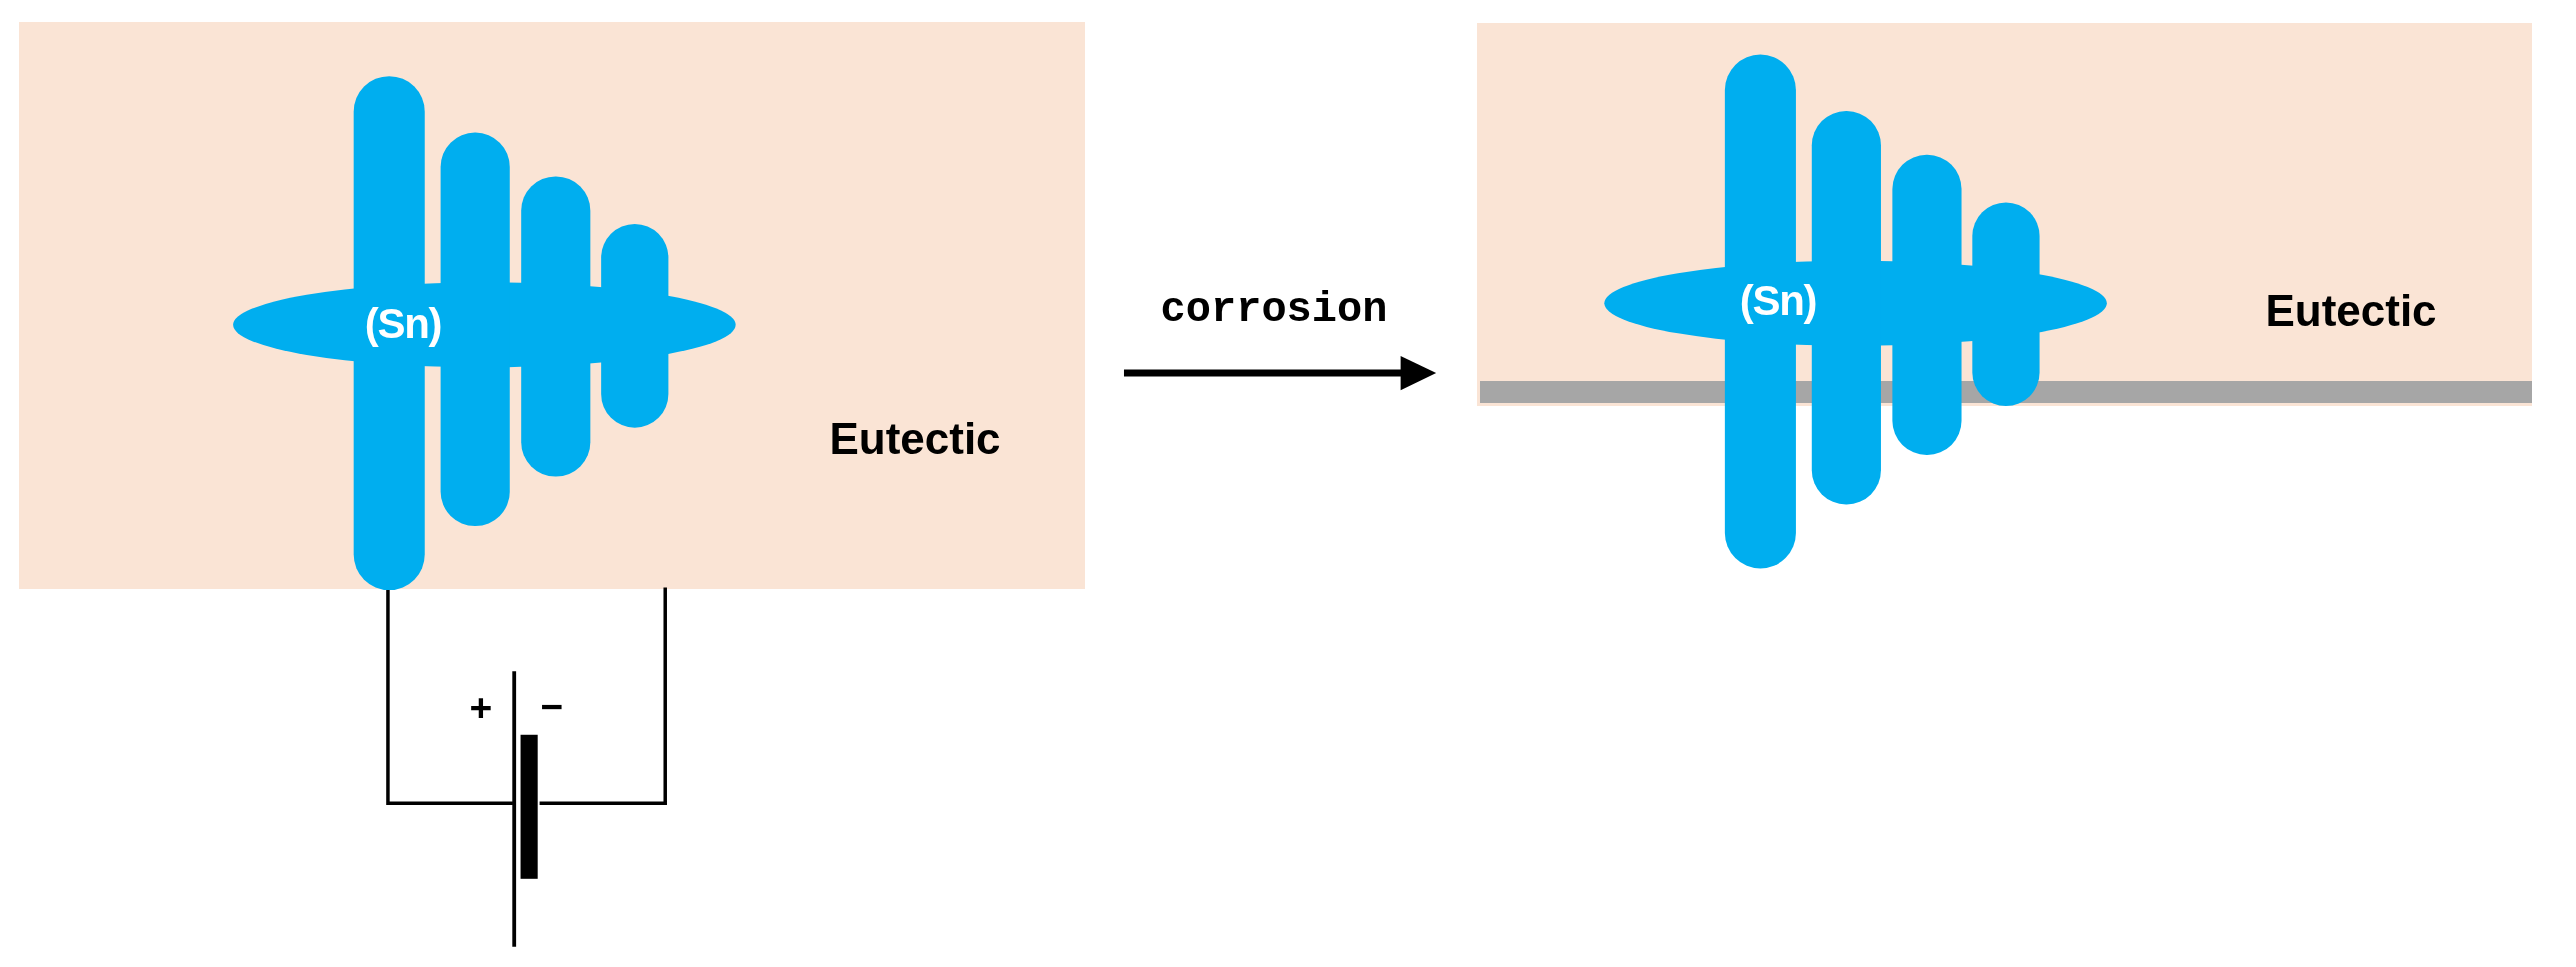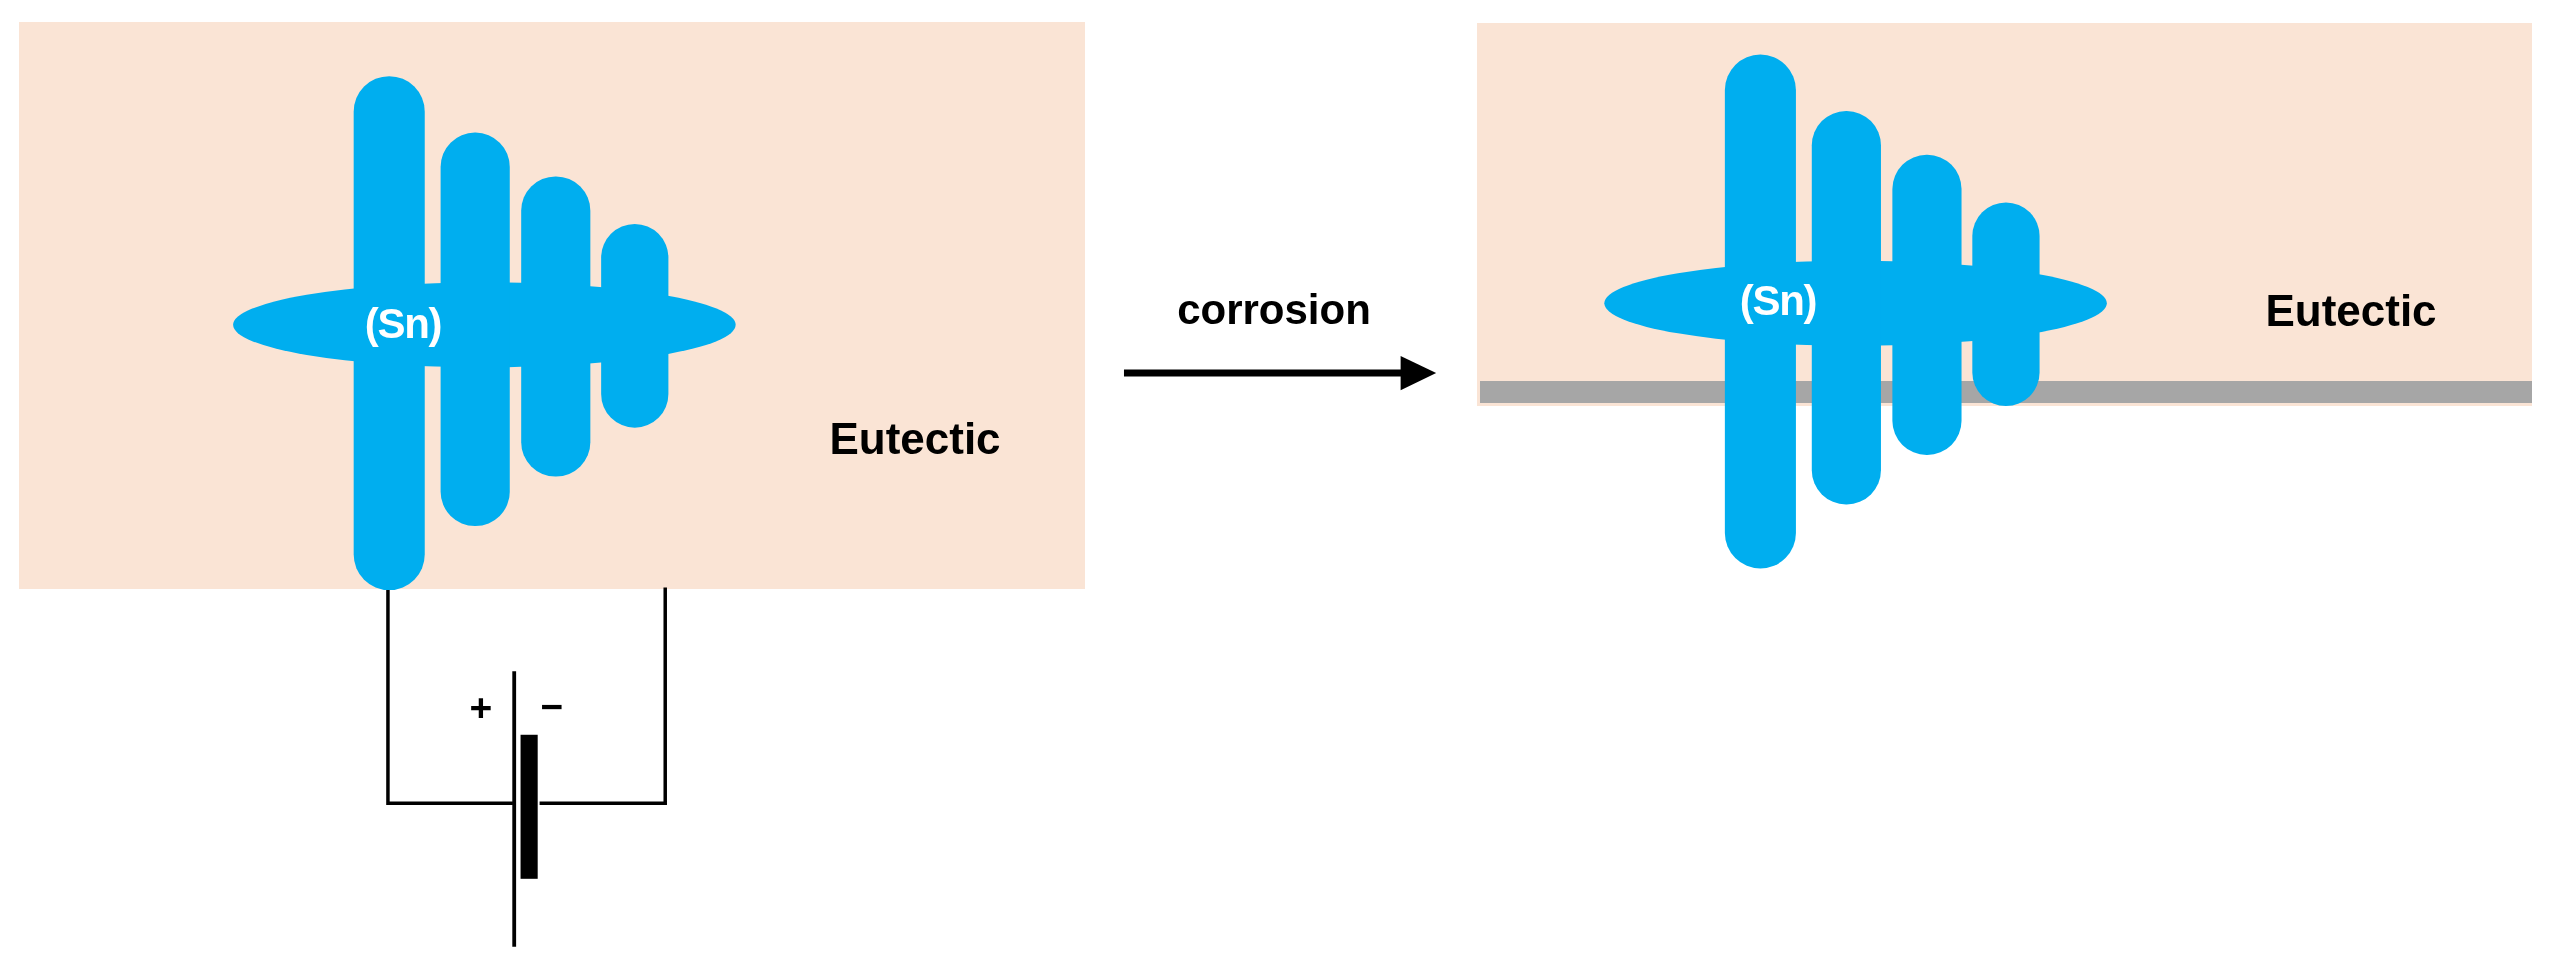--- a/index.html
+++ b/index.html
@@ -53,21 +53,21 @@
   .sn-label {
     font-size: 42px;
     letter-spacing: -1.3px;
     color: var(--phase-label-color, #ffffff);
   }
   .sn-label-left  { left: 403px;  top: 324px; }
   .sn-label-right { left: 1778px; top: 301px; }
   .eutectic-label { font-size: 44px; }
   .eutectic-label-left  { left: 915px; top: 439px; }
   .eutectic-label-right { left: 2351px; top: 311px; }
-  .corrosion-label { font-size: 42px; left: 1274px; top: 310px; }
+  .corrosion-label { font-size: 42px; left: 1274px; top: 310px; font-family: Liberation Mono, monospace; }
   .terminal-label { font-size: 39px; }
   .plus-label  { left: 481px; top: 707px; }
   .minus-label { left: 552px; top: 706px; }
 </style>
 </head>
 <body>
 
 <div class="canvas">
 
   <div class="panel panel-left"></div>

